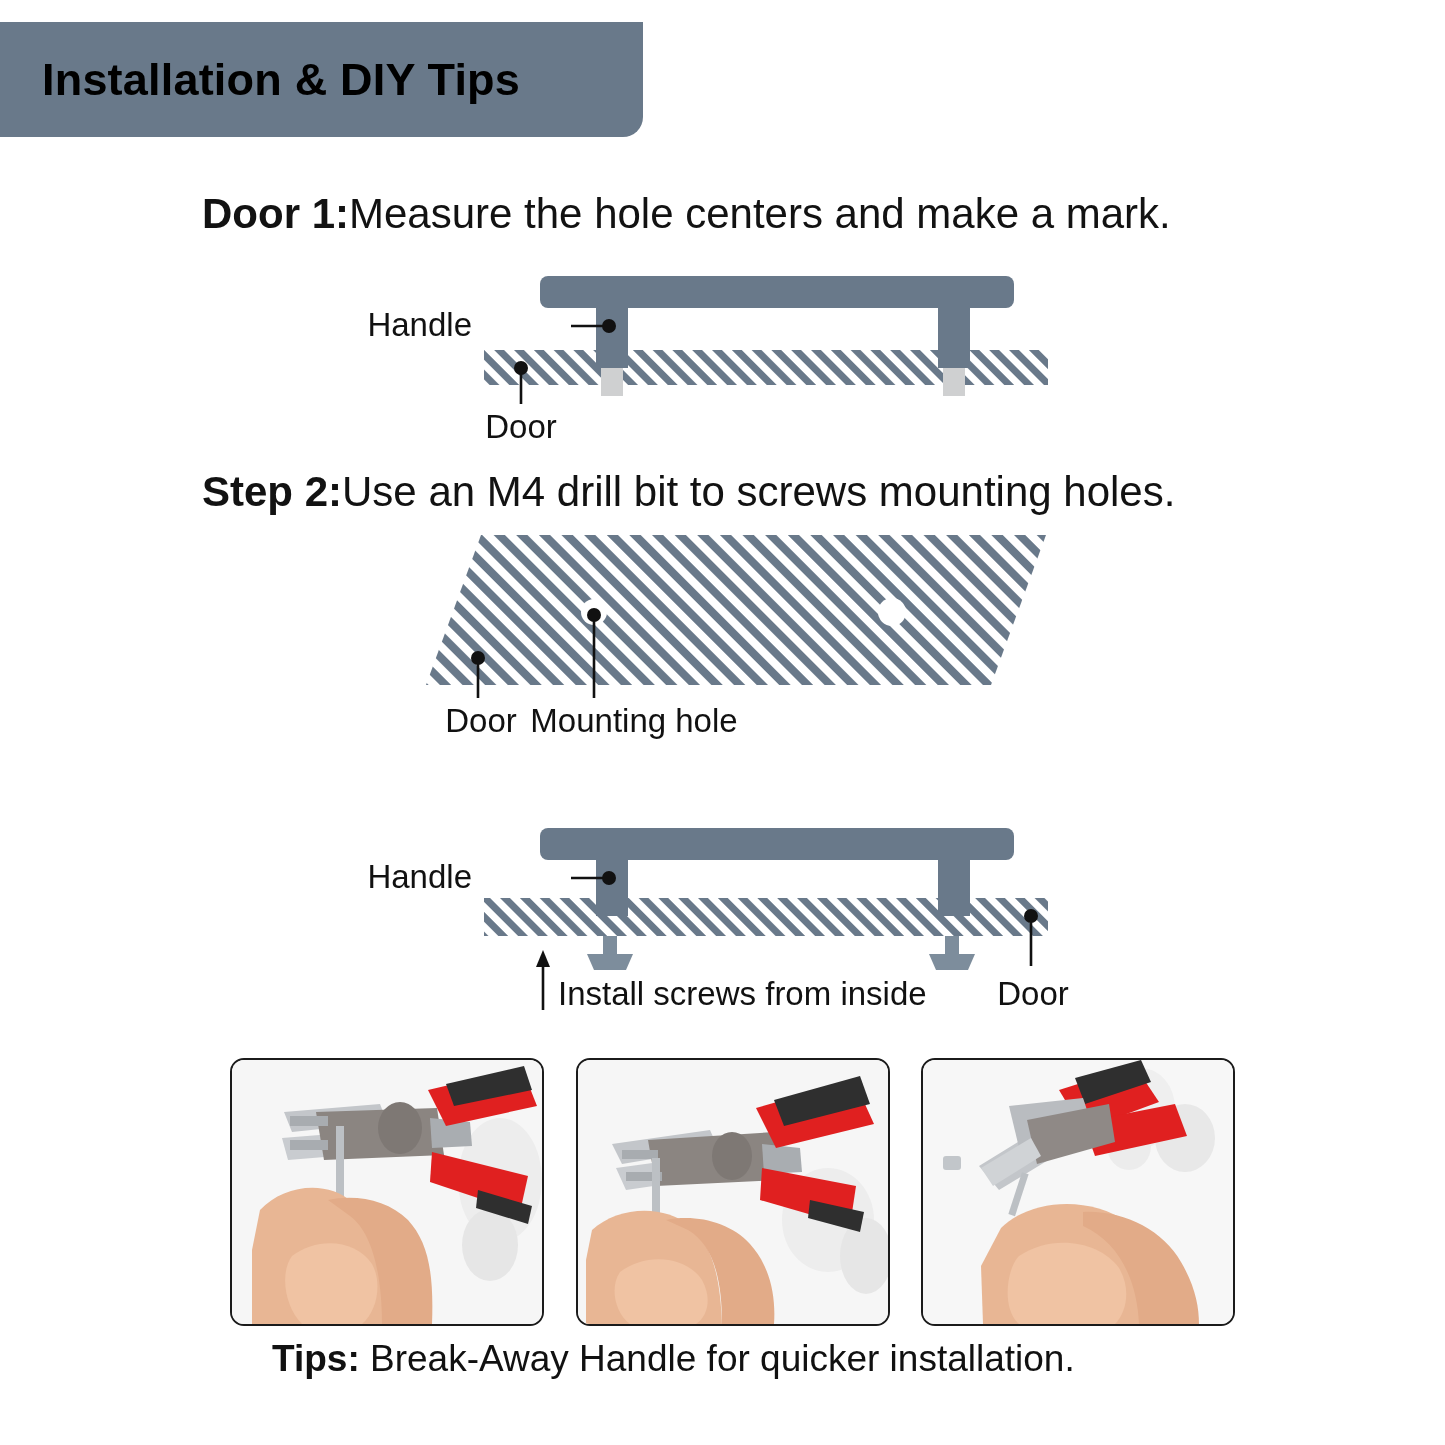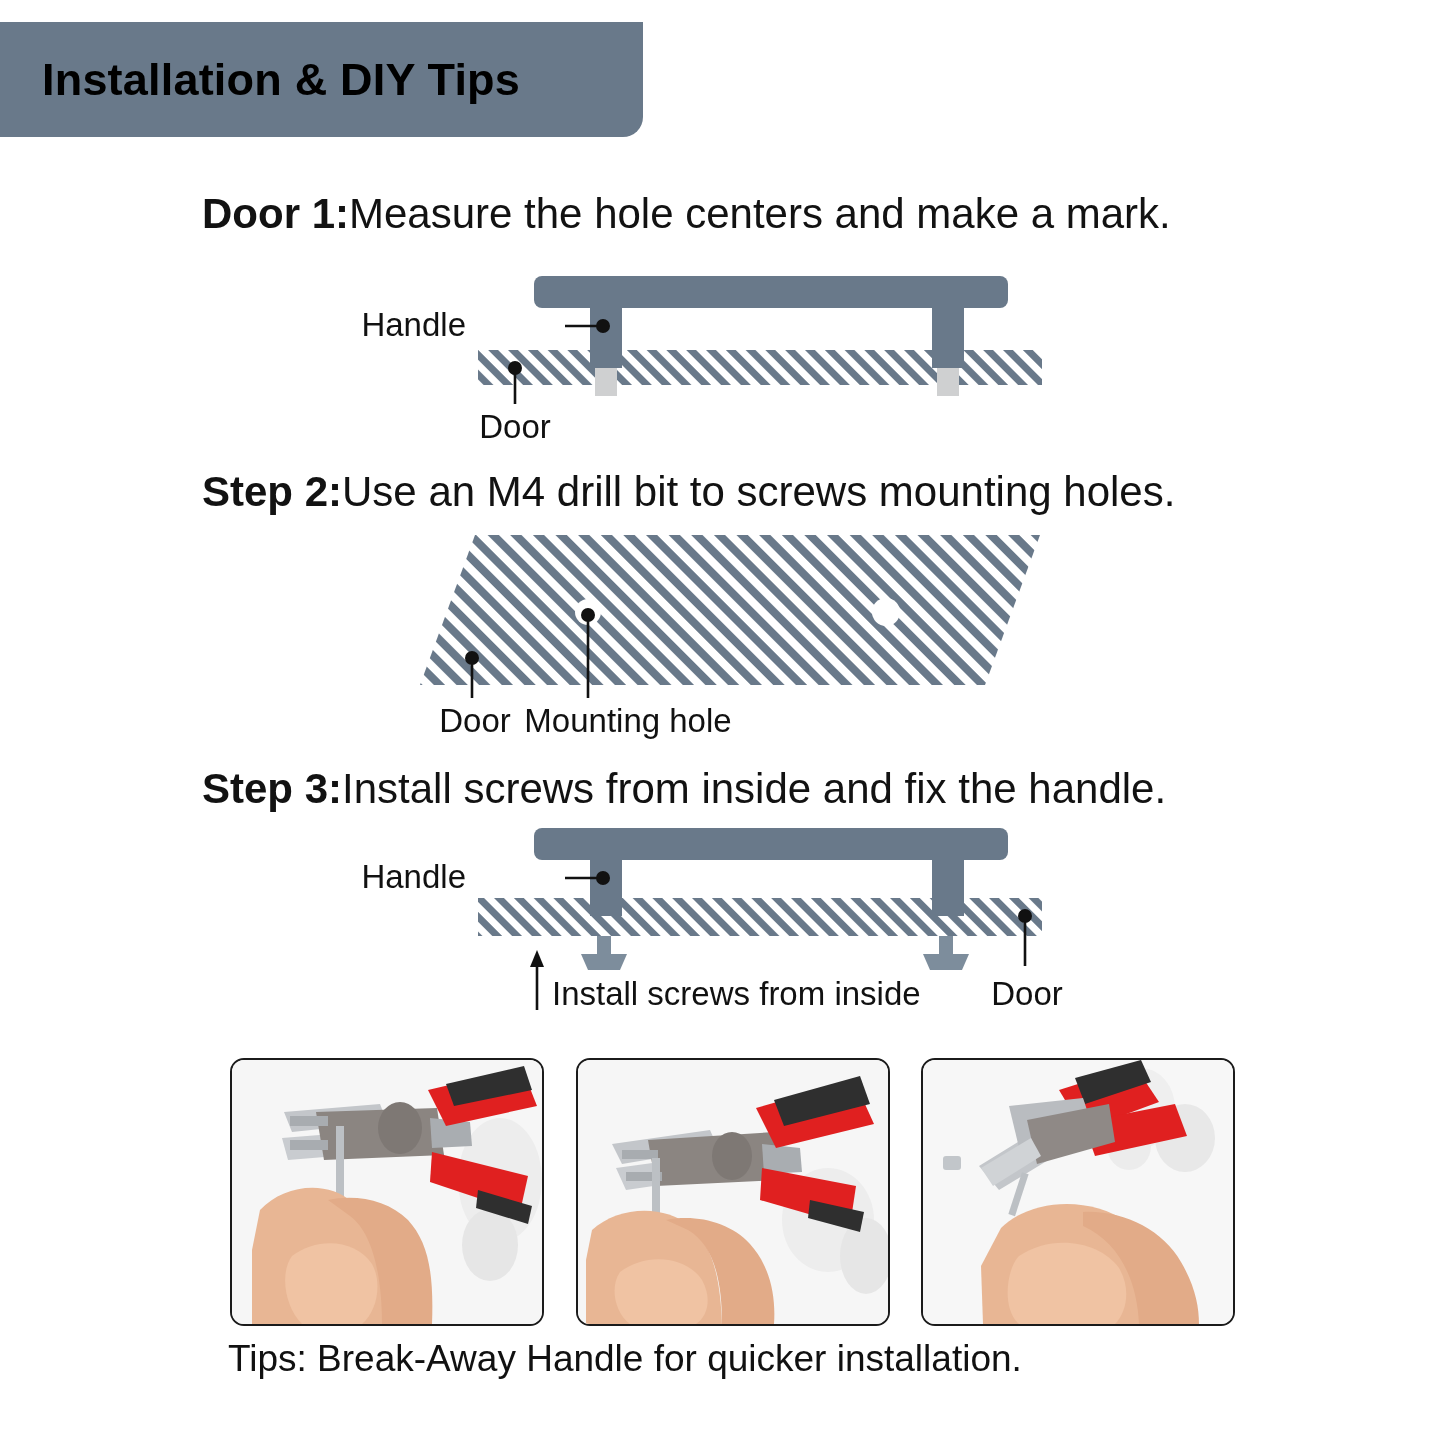--- a/index.html
+++ b/index.html
@@ -57,21 +57,21 @@
     font-weight: normal;
   }
 
   #step1-heading { top: 190px; }
   #step2-heading { top: 468px; }
   #step3-heading { top: 765px; }
 
   
   .diagram {
     position: absolute;
-    left: 6px;
+    left: 12px;
     width: 1190px;
     padding-left: 14px;
   }
   #step1-diagram { top: 258px; height: 190px; }
   #step2-diagram { top: 520px; height: 230px; }
   #step3-diagram { top: 820px; height: 210px; }
 
   .diagram svg { display: block; }
 
   
@@ -97,21 +97,21 @@
 
   
   #tips-line {
     position: absolute;
     left: 228px;
     top: 1338px;
     font-size: 37px;
     white-space: nowrap;
     color: #111111;
   }
-  #tips-line .lbl { font-weight: normal; }
+  #tips-line .lbl { font-weight: bold; margin-left: 44px; }
   #tips-line .txt { font-weight: normal; }
 </style>
 </head>
 <body>
 
 <div id="page">
 
   <div id="header-banner">
     <div id="header-title">Installation &amp; DIY Tips</div>
   </div>
@@ -189,23 +189,20 @@
       <text x="455" y="212" text-anchor="middle" font-family="Liberation Sans, sans-serif" font-size="33" fill="#111111">Door</text>
 
       <g>
         <circle cx="568" cy="95" r="7" fill="#111111"></circle>
         <line x1="568" y1="100" x2="568" y2="178" stroke="#111111" stroke-width="2.6"></line>
       </g>
       <text x="608" y="212" text-anchor="middle" font-family="Liberation Sans, sans-serif" font-size="33" fill="#111111">Mounting hole</text>
     </svg>
   </div>
 
-  <div class="step-heading" id="step3-heading">
-    <span class="lbl">Step 3:</span><span class="txt">Install screws from inside and fix the handle.</span>
-  </div>
 
   <div class="diagram" id="step3-diagram">
     <svg width="1445" height="210" viewBox="0 0 1445 210" xmlns="http://www.w3.org/2000/svg">
       <defs>
         <pattern id="hatch3" width="14" height="14" patternUnits="userSpaceOnUse" patternTransform="rotate(-45)">
           <rect width="14" height="14" fill="#ffffff"></rect>
           <rect width="7" height="14" fill="#69798a"></rect>
         </pattern>
       </defs>
 

